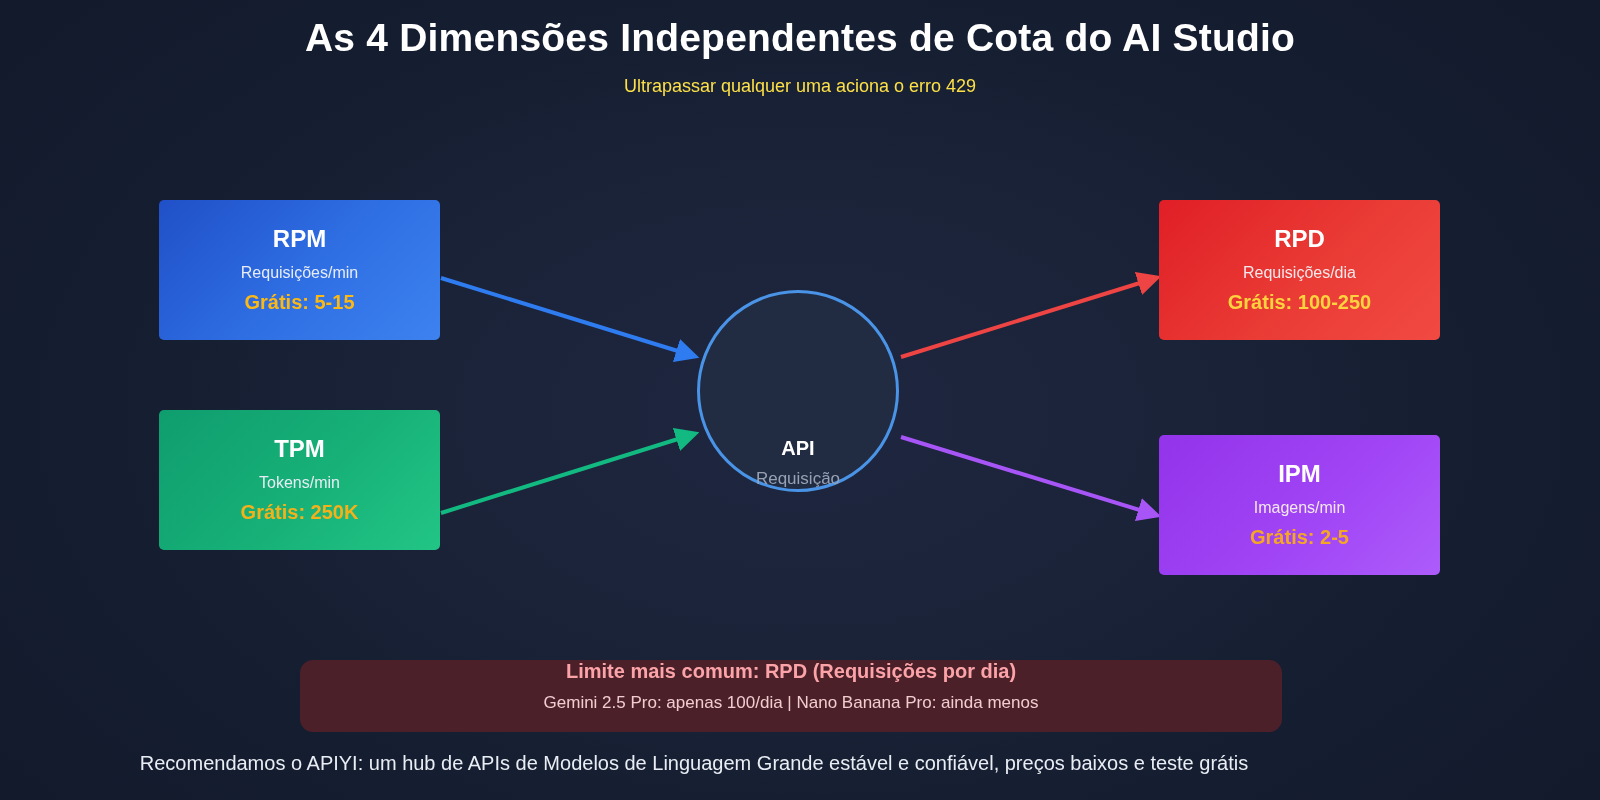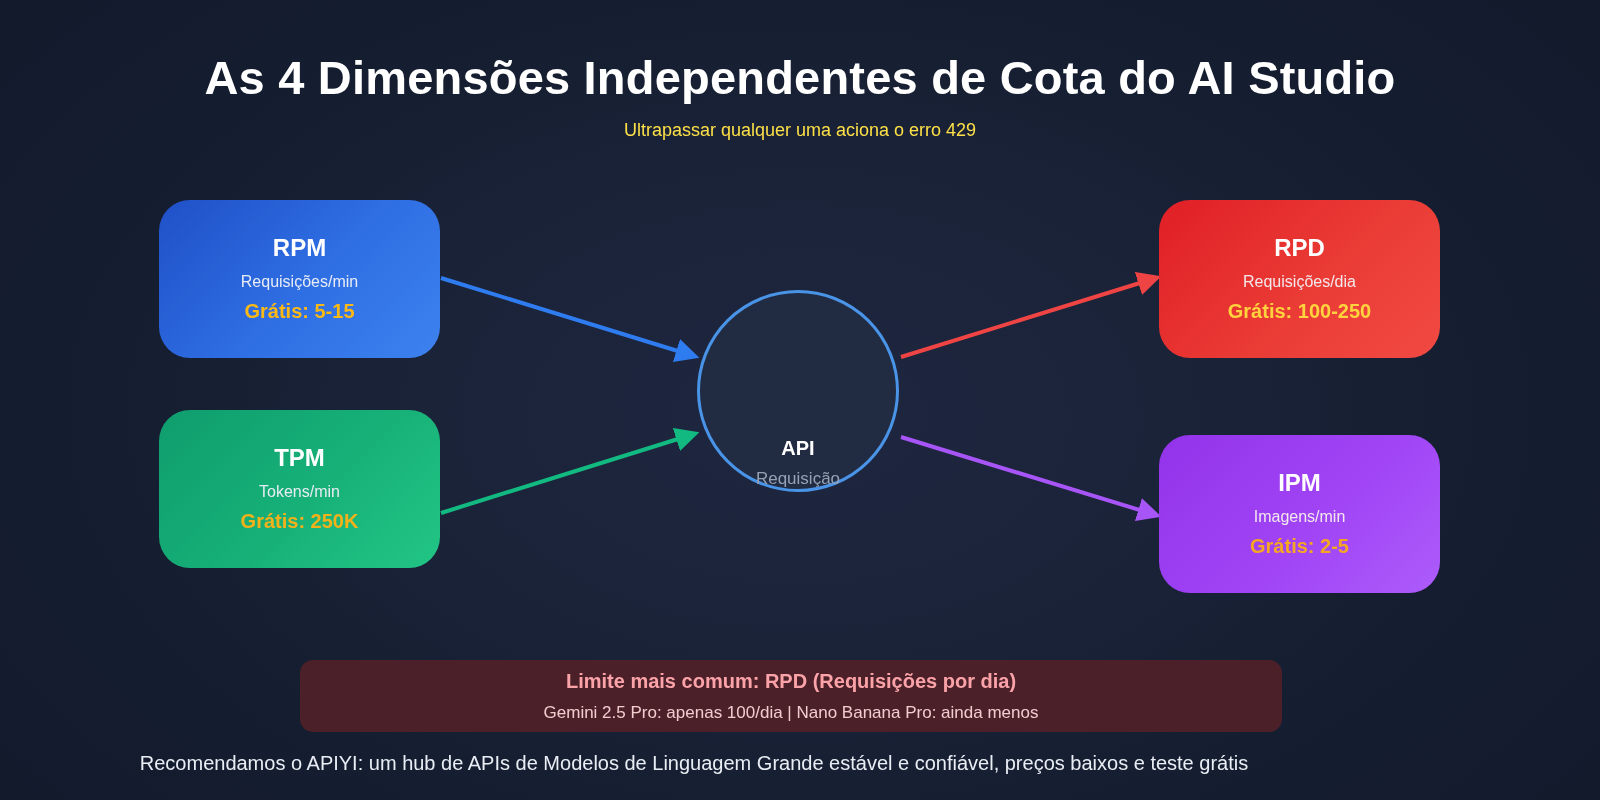--- a/index.html
+++ b/index.html
@@ -9,34 +9,34 @@
     background:#131b2e;
     background-image: radial-gradient(ellipse 1000px 620px at 50% 52%, #1e2740 0%, #1a2338 38%, #151d30 70%, #121a2c 100%);
     position:relative;
     color:#fff;
     -webkit-font-smoothing:antialiased;
   }
 
   
   #header { position:absolute; left:0; top:0; width:1600px; text-align:center; }
   #title {
-    font-size:47px; font-weight:bold; color:#ffffff;
-    letter-spacing:0.2px; padding-top:50px; line-height:1.2;
+    font-size:39px; font-weight:bold; color:#ffffff;
+    letter-spacing:0.2px; padding-top:15px; line-height:1.2;
   }
   #subtitle {
     font-size:18px; color:#fde047; padding-top:14px; font-weight:normal;
   }
 
   
   #edges { position:absolute; left:0; top:0; width:1600px; height:800px; pointer-events:none; }
 
   
   .dim-box {
-    position:absolute; width:281px; height:158px;
-    border-radius:31px;
+    position:absolute; width:281px; height:140px;
+    border-radius:5px;
     display:flex; flex-direction:column; align-items:center; justify-content:center;
     text-align:center;
   }
   .dim-box .dim-code {
     font-size:24px; font-weight:bold; color:#ffffff; line-height:1.1;
   }
   .dim-box .dim-desc {
     font-size:16px; color:#e8ecf5; margin-top:11px; font-weight:normal;
   }
   .dim-box .dim-free {
@@ -61,21 +61,21 @@
     border:3px solid #4a94e8;
     display:flex; flex-direction:column; align-items:center; justify-content:flex-end;
   }
   #api-node .api-title { font-size:20px; font-weight:bold; color:#ffffff; }
   #api-node .api-sub { font-size:17px; color:#97a1b4; margin-top:9px; }
 
   
   #warning-banner {
     position:absolute; left:300px; top:660px; width:982px; height:72px;
     background:#4b2028; border-radius:13px;
-    display:flex; flex-direction:column; align-items:center; justify-content:center;
+    display:flex; flex-direction:column; align-items:center; 
   }
   #warning-banner .warn-title {
     font-size:20px; font-weight:bold; color:#fba3a8;
   }
   #warning-banner .warn-sub {
     font-size:17px; color:#f2cdd0; margin-top:10px; font-weight:normal;
   }
 
   
   #footer-note {

